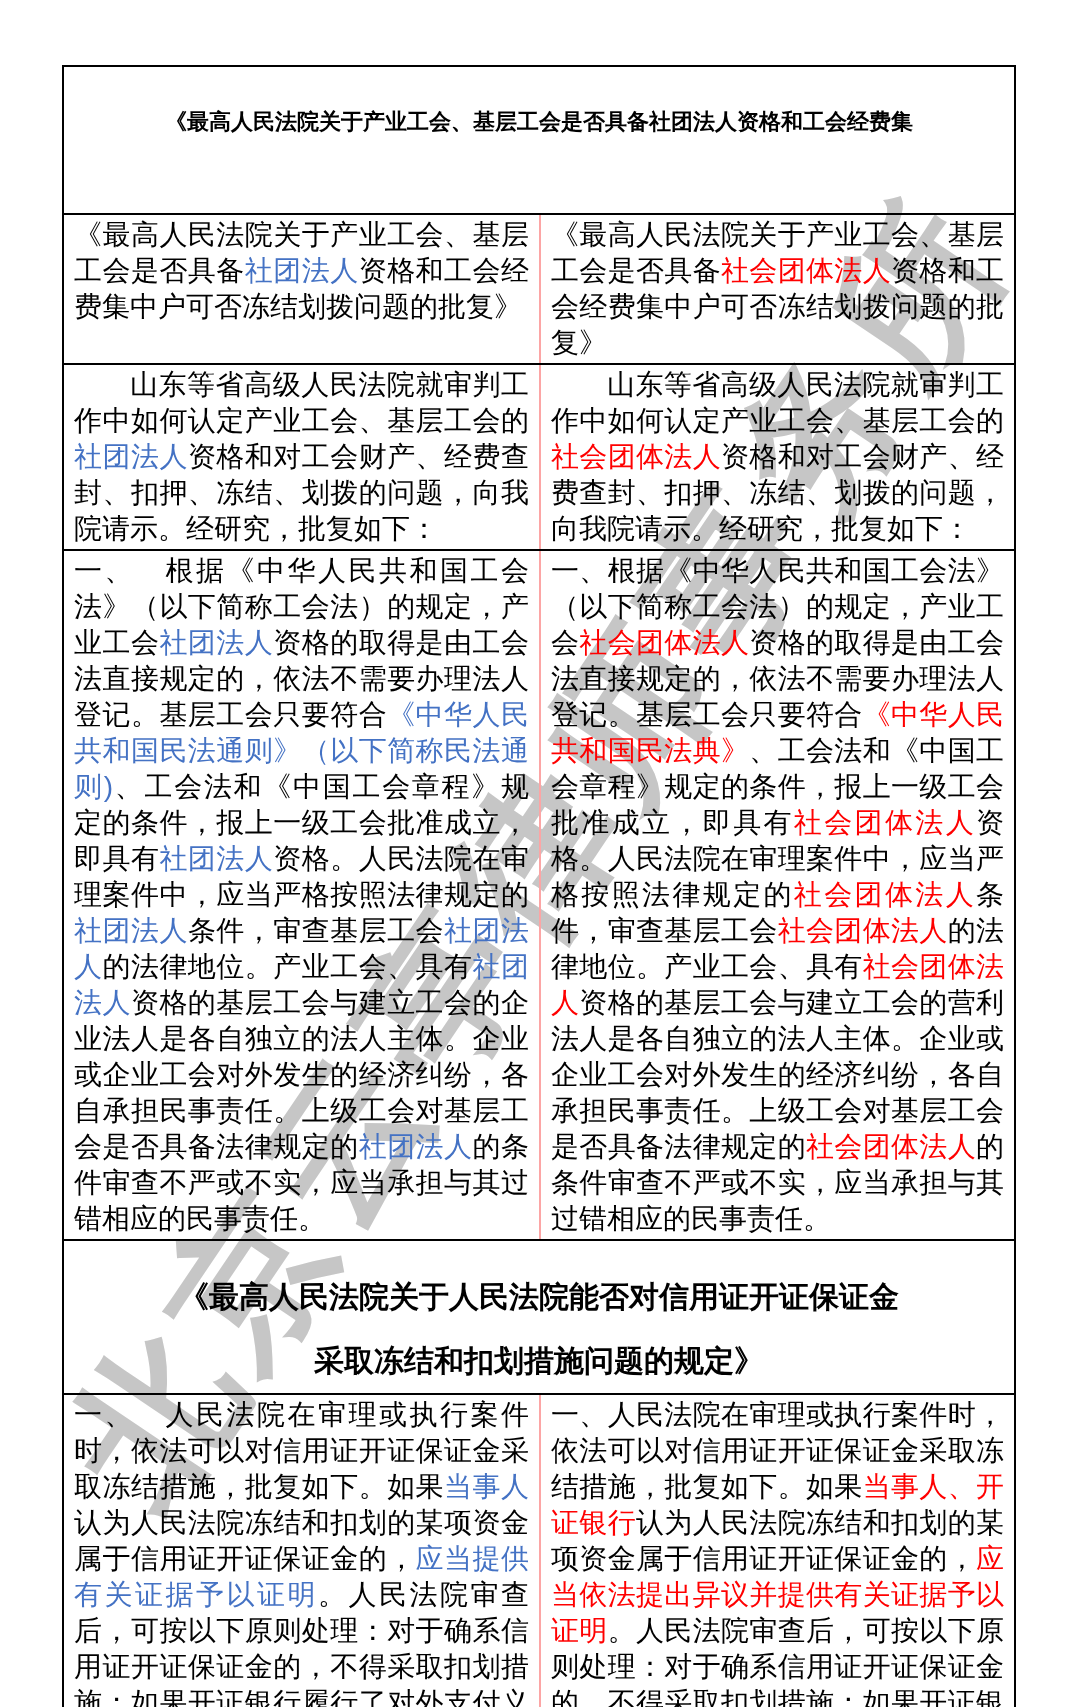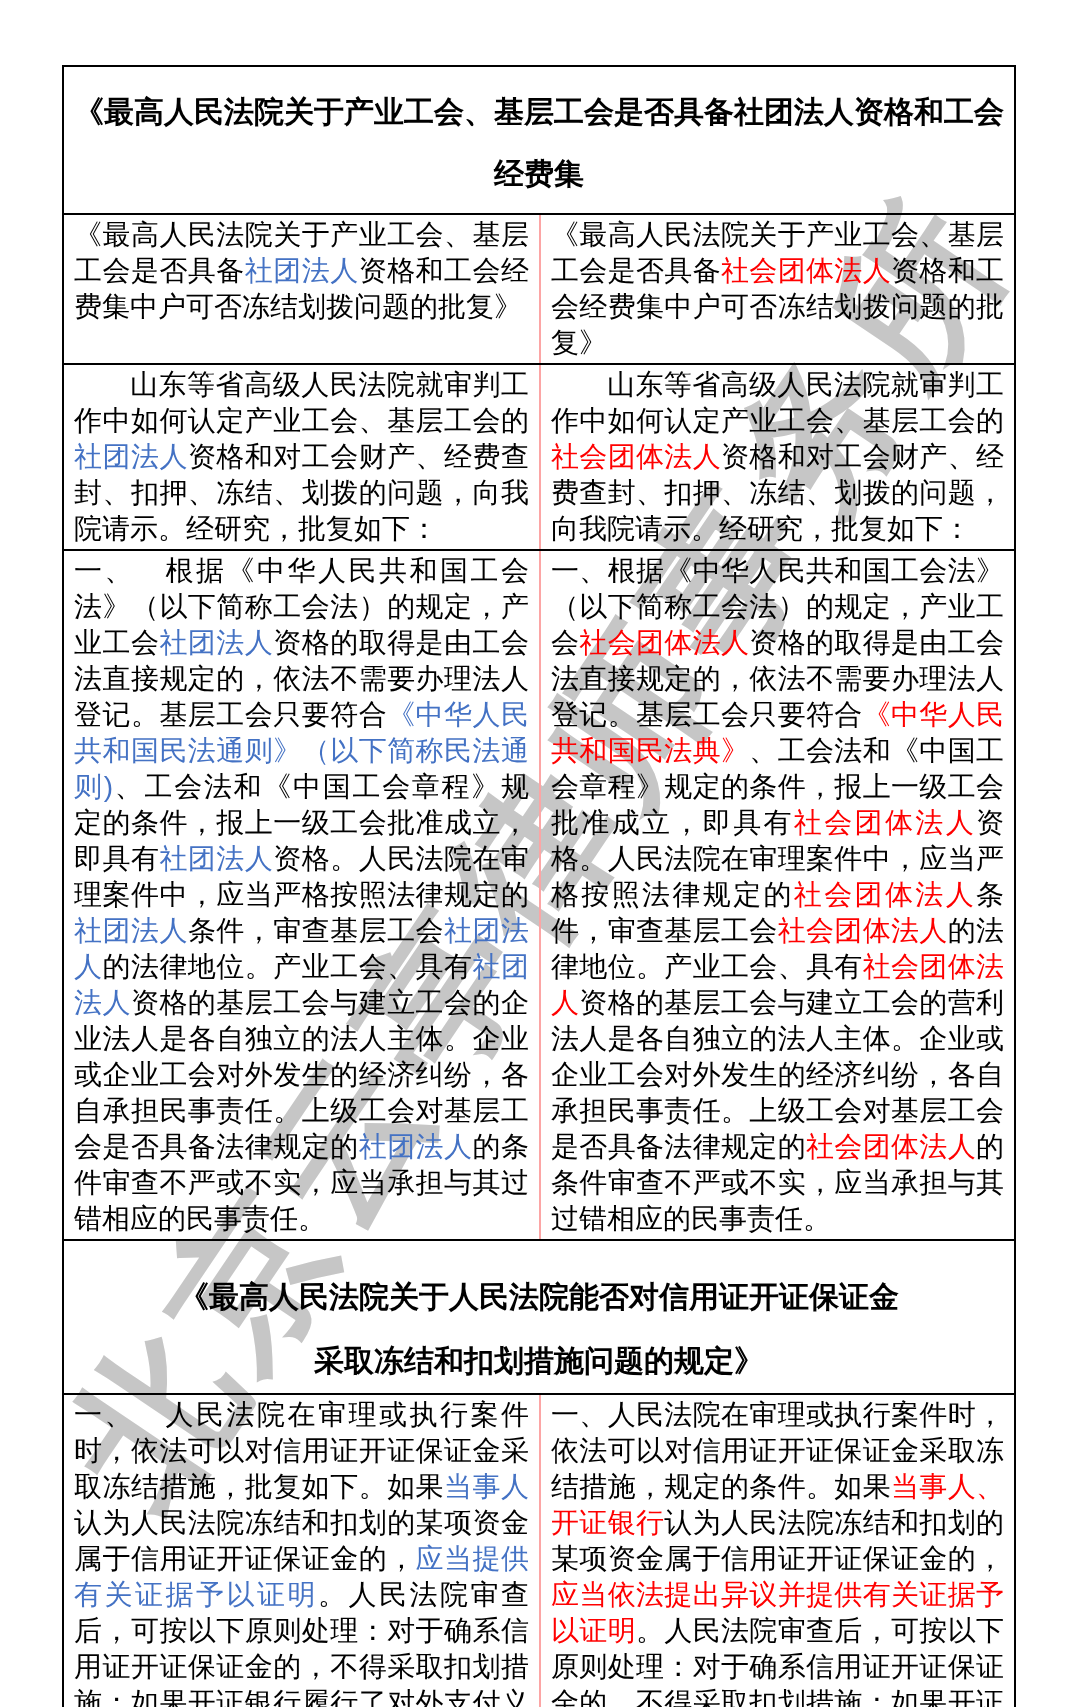--- a/index.html
+++ b/index.html
@@ -14,21 +14,21 @@
     color:var(--wm); white-space:nowrap; z-index:0; user-select:none;
   }
 
   .tbl {
     position:absolute; left:62px; top:65px; width:954px;
     border:2px solid #000; z-index:1; background:transparent;
   }
   .row { border-top:2px solid #000; display:flex; }
   .row:first-child { border-top:none; }
   .title-row { display:block; text-align:center; font-weight:bold; color:#000; }
-  .title-row.t1 { min-height:146px; font-size:30px; padding-top:14px; }
+  .title-row.t1 { min-height:146px; font-size:22px; padding-top:24px; }
   .title-row.t1 .title-line { line-height:62px; }
   .title-row.t2 { min-height:141px; font-size:30px; padding-top:24px; }
   .title-row.t2 .title-line { line-height:64px; }
 
   .cell {
     width:50%; padding:2px 10px; font-size:28px; line-height:36px;
     text-align:justify; color:#000; word-break:break-all;
   }
   .cell.new { border-left:2px solid #fca5a5; }
   .indent2 { text-indent:2em; }
@@ -74,20 +74,20 @@
       <div class="cell new"><span>一、根据《中华人民共和国工会法》（以下简称工会法）的规定，产业工会</span><span class="hl-new">社会团体法人</span><span>资格的取得是由工会法直接规定的，依法不需要办理法人登记。基层工会只要符合</span><span class="hl-new">《中华人民共和国民法典》</span><span>、工会法和《中国工会章程》规定的条件，报上一级工会批准成立，即具有</span><span class="hl-new">社会团体法人</span><span>资格。人民法院在审理案件中，应当严格按照法律规定的</span><span class="hl-new">社会团体法人</span><span>条件，审查基层工会</span><span class="hl-new">社会团体法人</span><span>的法律地位。产业工会、具有</span><span class="hl-new">社会团体法人</span><span>资格的基层工会与建立工会的营利法人是各自独立的法人主体。企业或企业工会对外发生的经济纠纷，各自承担民事责任。上级工会对基层工会是否具备法律规定的</span><span class="hl-new">社会团体法人</span><span>的条件审查不严或不实，应当承担与其过错相应的民事责任。</span></div>
     </div>
 
     <div class="row title-row t2">
         <div class="title-line">《最高人民法院关于人民法院能否对信用证开证保证金</div>
         <div class="title-line">采取冻结和扣划措施问题的规定》</div>
       </div>
 
     <div class="row r-item2">
       <div class="cell old"><span>一、　人民法院在审理或执行案件时，依法可以对信用证开证保证金采取冻结措施，批复如下。如果</span><span class="hl-old">当事人</span><span>认为人民法院冻结和扣划的某项资金属于信用证开证保证金的，</span><span class="hl-old">应当提供有关证据予以证明</span><span>。人民法院审查后，可按以下原则处理：对于确系信用证开证保证金的，不得采取扣划措施；如果开证银行履行了对外支付义务，根据该银行的申请，人民法院应当立即解除对信用证开证保证金相应部分的冻结措施；如果申请开证人提供的开证保证金是外汇，当事人又举证证明信用证的受益人提供的单据与信用证条</span></div>
-      <div class="cell new"><span>一、人民法院在审理或执行案件时，依法可以对信用证开证保证金采取冻结措施，规定的条件。如果</span><span class="hl-new">当事人、开证银行</span><span>认为人民法院冻结和扣划的某项资金属于信用证开证保证金的，</span><span class="hl-new">应当依法提出异议并提供有关证据予以证明</span><span>。人民法院审查后，可按以下原则处理：对于确系信用证开证保证金的，不得采取扣划措施；如果开证银行履行了对外支付义务，根据该银行的申请，人民法院应当立即解除对信用证开证保证金相应部分的冻结措施；如果申请开证人提供的开证保证金是外汇，当事人又举证证明信用证的受</span></div>
+      <div class="cell new"><span>一、人民法院在审理或执行案件时，依法可以对信用证开证保证金采取冻结措施，批复如下。如果</span><span class="hl-new">当事人、开证银行</span><span>认为人民法院冻结和扣划的某项资金属于信用证开证保证金的，</span><span class="hl-new">应当依法提出异议并提供有关证据予以证明</span><span>。人民法院审查后，可按以下原则处理：对于确系信用证开证保证金的，不得采取扣划措施；如果开证银行履行了对外支付义务，根据该银行的申请，人民法院应当立即解除对信用证开证保证金相应部分的冻结措施；如果申请开证人提供的开证保证金是外汇，当事人又举证证明信用证的受</span></div>
     </div>
 
   </div>
 
   <div class="footer">6 / 7</div>
 
 </div>
 
 </body></html>

